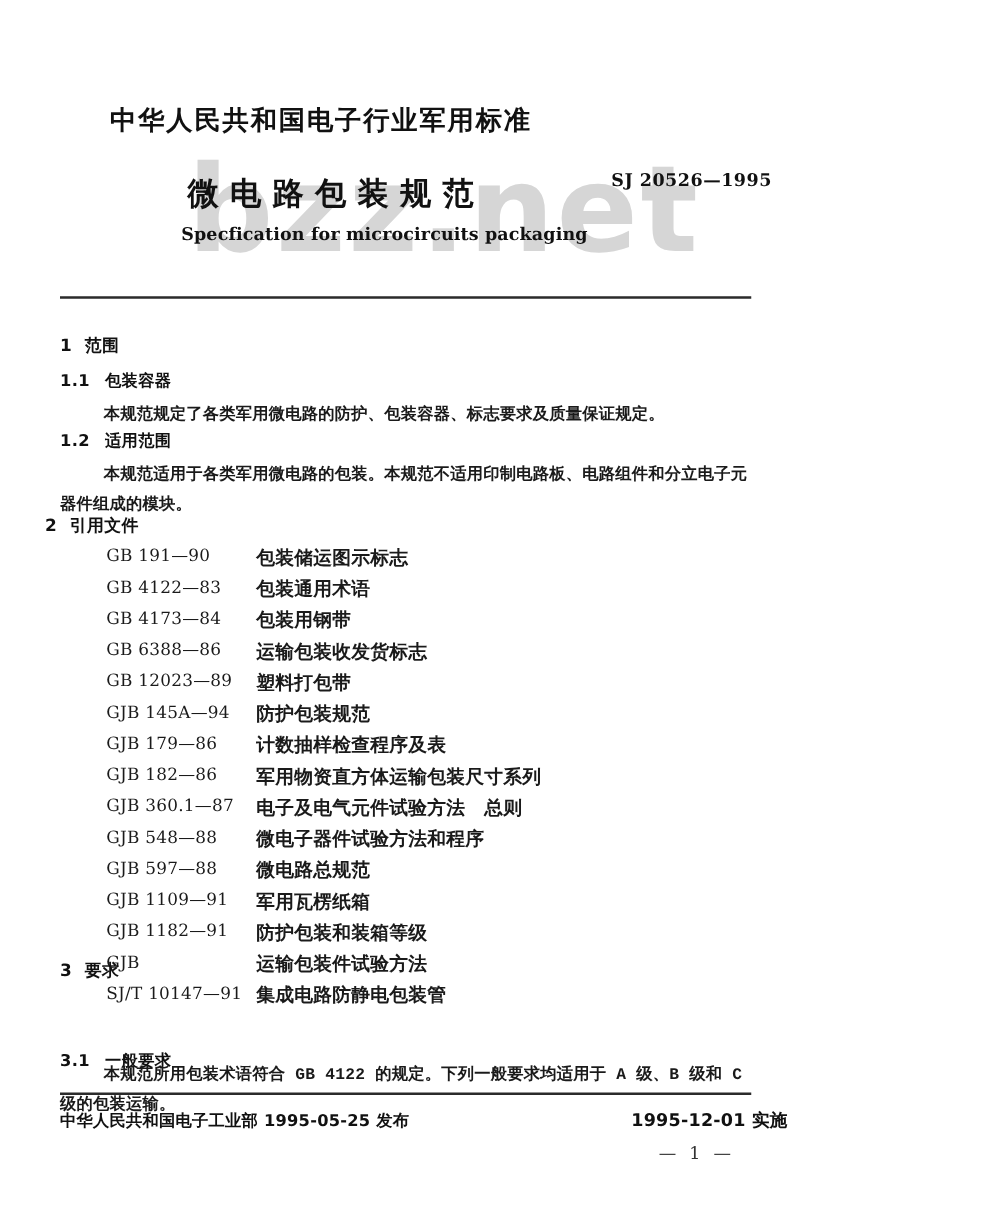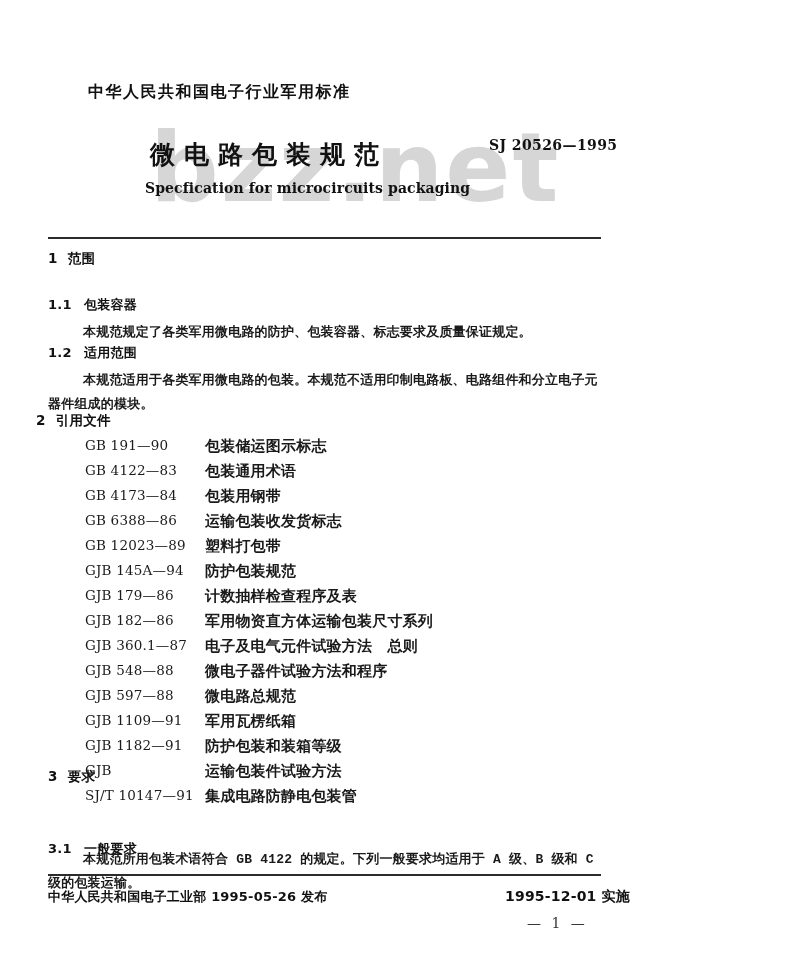--- a/index.html
+++ b/index.html
@@ -43,21 +43,21 @@
     position: absolute;
     left: 0;
     top: 0;
     width: 800px;
   }
   .national-title {
     position: absolute;
     left: 88px;
     top: 82px;
     font-family: "DejaVu Sans", "Liberation Sans", sans-serif;
-    font-size: 16px;
+    font-size: 21px;
     font-weight: bold;
     letter-spacing: 1.5px;
     color: #111;
     white-space: nowrap;
   }
   .main-title {
     position: absolute;
     left: 150px;
     top: 138px;
     font-family: "DejaVu Sans", "Liberation Sans", sans-serif;
@@ -217,21 +217,21 @@
       <div class="national-title">中华人民共和国电子行业军用标准</div>
       <div class="main-title">微电路包装规范</div>
       <div class="std-number">SJ 20526—1995</div>
       <div class="en-title">Specfication for microcircuits packaging</div>
     </div>
 
     <div class="rule rule-top"></div>
 
     <div class="body-area">
 
-      <div class="h1" style="left:48px; top:250px;">
+      <div class="h1" style="left:48px; top:268px;">
         <span class="num">1</span><span class="txt">范围</span>
       </div>
 
       <div class="h2" style="left:48px; top:296px;">
         <span class="num">1.1</span><span class="txt">包装容器</span>
       </div>
       <div class="para" style="left:83px; top:320px; width:520px;">本规范规定了各类军用微电路的防护、包装容器、标志要求及质量保证规定。</div>
 
       <div class="h2" style="left:48px; top:344px;">
         <span class="num">1.2</span><span class="txt">适用范围</span>
@@ -313,18 +313,18 @@
 
       <div class="h2" style="left:48px; top:840px;">
         <span class="num">3.1</span><span class="txt">一般要求</span>
       </div>
       <div class="para" style="left:48px; top:848px; width:557px; text-indent:35px;font-family:Liberation Mono, monospace;">本规范所用包装术语符合 GB 4122 的规定。下列一般要求均适用于 A 级、B 级和 C 级的包装运输。</div>
 
     </div>
 
     <div class="rule rule-foot"></div>
 
-    <div class="footer-left">中华人民共和国电子工业部 1995-05-26 发布</div>
+    <div class="footer-left">中华人民共和国电子工业部 1995-05-25 发布</div>
     <div class="footer-right">1995-12-01 实施</div>
     <div class="page-number">— 1 —</div>
 
   </div>
 </div>
 
 </body></html>

